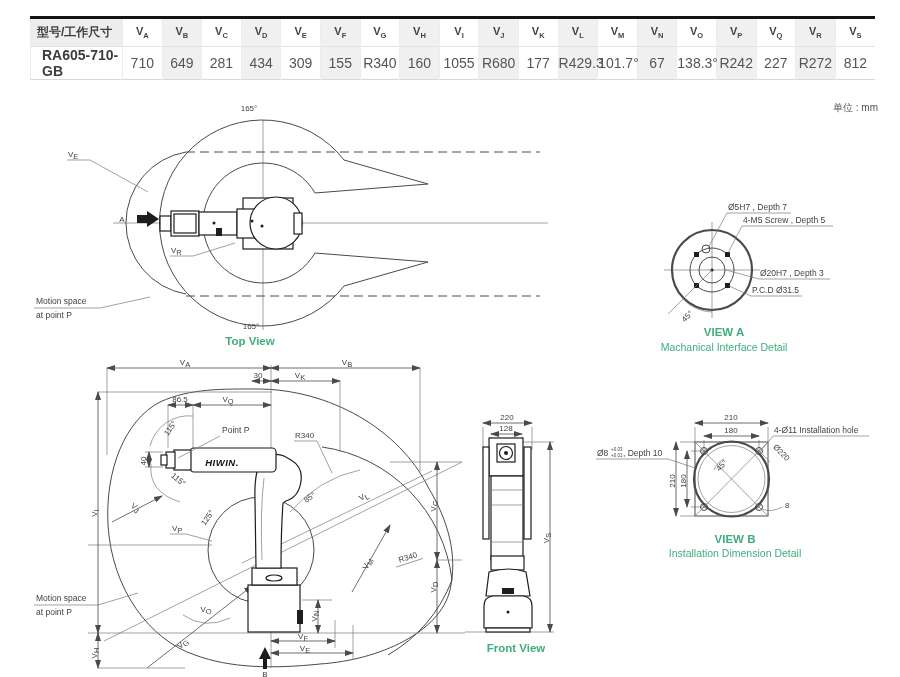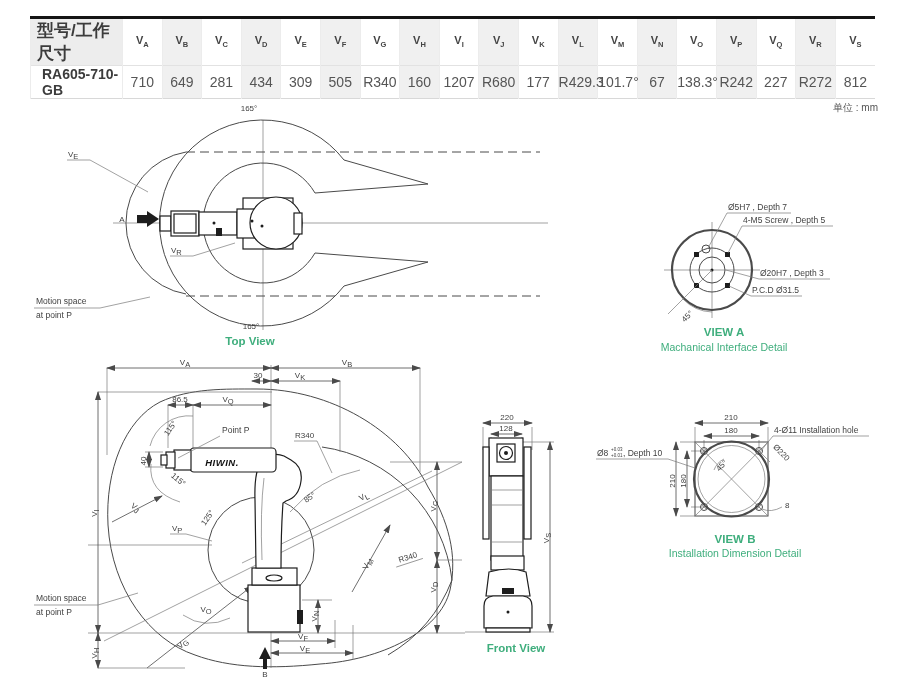--- a/index.html
+++ b/index.html
@@ -4,21 +4,21 @@
 <style>
   html,body{margin:0;padding:0;background:#fff;}
   .page{position:relative;width:900px;height:677px;background:#fff;overflow:hidden;
         font-family:"Liberation Sans",sans-serif;}
   
   table.spec{position:absolute;left:30px;top:16px;width:845px;border-collapse:collapse;
              border-top:3px solid #141414;border-bottom:1px solid #d8d8d8;table-layout:fixed;}
   table.spec td,table.spec th{border-left:1px solid #ececec;padding:0;text-align:center;vertical-align:middle;}
   table.spec tr.hd{height:29px;}
   table.spec tr.dt{height:31px;border-top:1px solid #e2e2e2;}
-  table.spec .model-hd{width:85px;background:#ededed;font-size:17px;font-weight:bold;color:#3c3c3c;text-align:left;padding-left:6px;}
+  table.spec .model-hd{width:85px;background:#ededed;font-size:12px;font-weight:bold;color:#3c3c3c;text-align:left;padding-left:6px;}
   table.spec .model-cell{font-size:14px;font-weight:bold;color:#3c3c3c;text-align:left;padding-left:11px;}
   table.spec th.vcol{font-size:11px;font-weight:bold;color:#444;}
   table.spec th.vcol sub,.svgsub{font-size:7.5px;}
   table.spec td.val{font-size:14px;color:#555;}
   table.spec .even{background:#f0f0f0;}
   
   svg{position:absolute;left:0;top:0;}
   .ln{stroke:#4a4a4a;stroke-width:1;fill:none;}
   .thin{stroke:#7a7a7a;stroke-width:0.7;fill:none;}
   .dim{stroke:#4a4a4a;stroke-width:0.8;fill:none;}
@@ -66,24 +66,24 @@
         </tr>
       </thead>
     <tbody>
         <tr class="dt" id="spec-row">
           <td class="model-cell">RA605-710-GB</td>
           <td class="val">710</td>
           <td class="val even">649</td>
           <td class="val">281</td>
           <td class="val even">434</td>
           <td class="val">309</td>
-          <td class="val even">505</td>
+          <td class="val even">155</td>
           <td class="val">R340</td>
           <td class="val even">160</td>
-          <td class="val">1207</td>
+          <td class="val">1055</td>
           <td class="val even">R680</td>
           <td class="val">177</td>
           <td class="val even">R429.3</td>
           <td class="val">101.7°</td>
           <td class="val even">67</td>
           <td class="val">138.3°</td>
           <td class="val even">R242</td>
           <td class="val">227</td>
           <td class="val even">R272</td>
           <td class="val">812</td>

